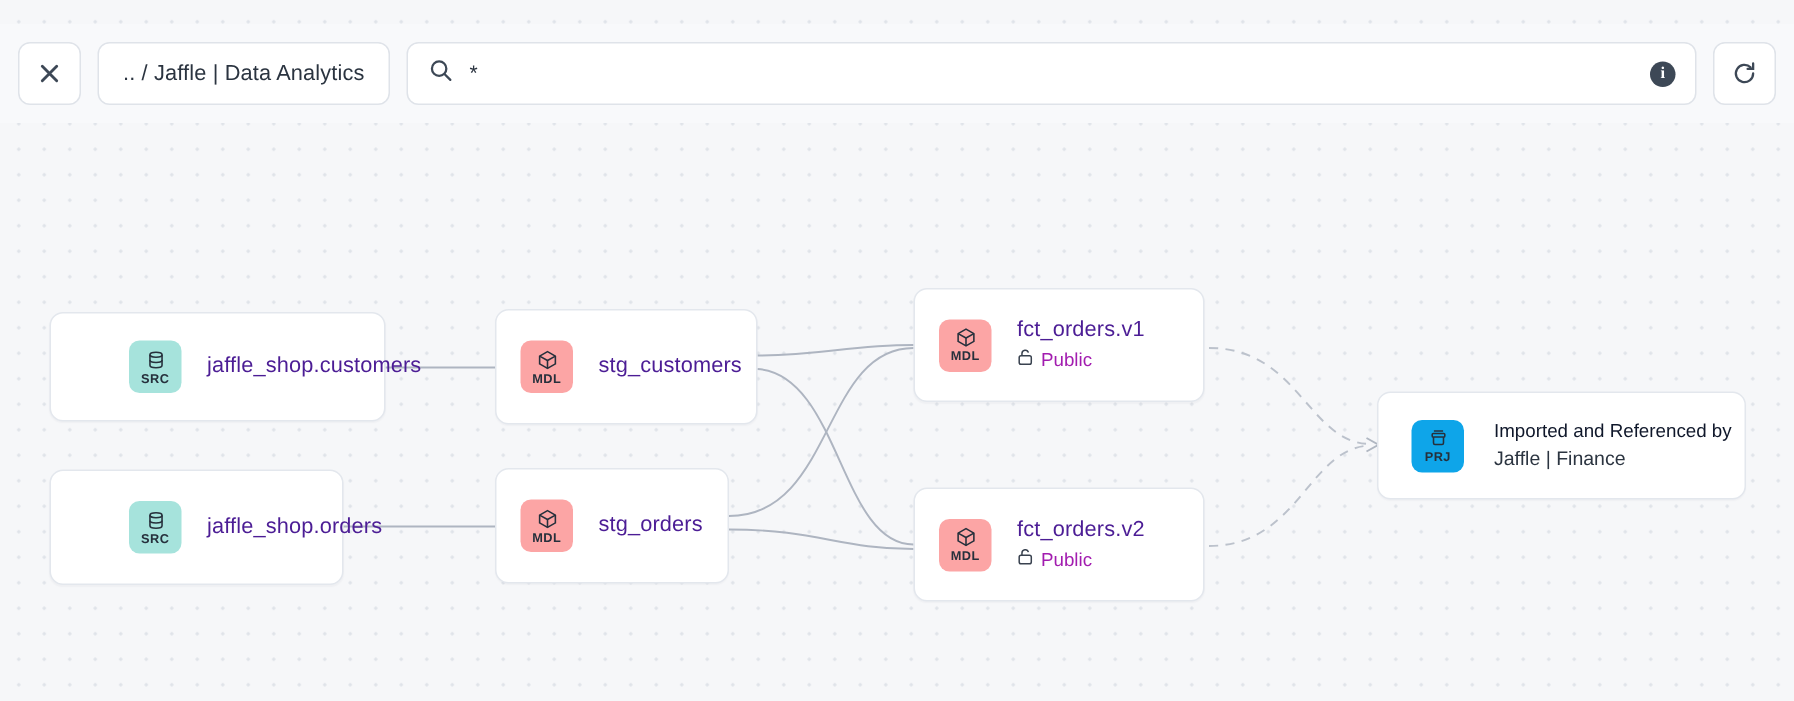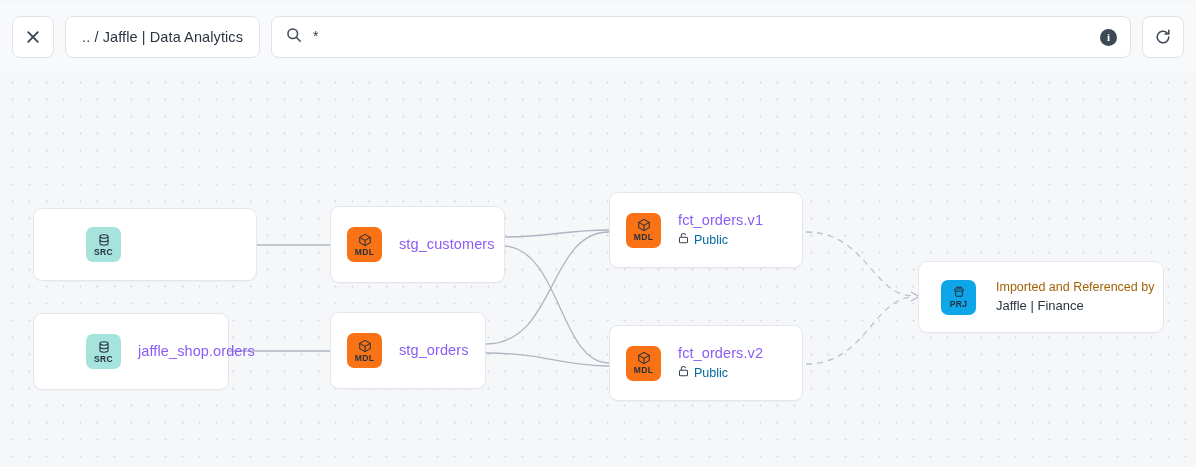--- a/index.html
+++ b/index.html
@@ -26,21 +26,21 @@
     background-color: #f6f7f9;
     background-image: radial-gradient(circle, #dfe3e9 1px, transparent 1.1px);
     background-size: 17px 17px;
     background-position: 4px 6px;
   }
 
   
   #toolbar {
     position: absolute;
     left: 0;
-    top: 4px;
+    top: 16px;
     width: 1196px;
     height: 66px;
     background: #f8f9fb;
     display: flex;
     align-items: center;
     gap: 11px;
     padding: 0 12px;
     box-sizing: border-box;
     z-index: 20;
   }
@@ -123,49 +123,49 @@
     height: 35px;
     border-radius: 7px;
     flex: none;
     display: flex;
     flex-direction: column;
     align-items: center;
     justify-content: center;
     gap: 1px;
   }
   .badge-src { background: #a6e3dc; margin-left: 36px; }
-  .badge-mdl { background: #f97316; }
+  .badge-mdl { background: #fca5a5; }
   .badge-prj { background: #0ea5e9; }
   .badge-label {
     font-size: 8.5px;
     font-weight: 700;
     letter-spacing: .3px;
     color: #26303c;
     line-height: 1;
   }
   .badge svg { display: block; }
 
   .node-text { display: flex; flex-direction: column; gap: 3px; }
   .node-title {
     font-size: 14.5px;
-    color: #8b5cf6;
+    color: #4c1d95;
     letter-spacing: .1px;
     line-height: 1.15;
   }
   .node-sub {
     font-size: 12.5px;
-    color: #0369a1;
+    color: #a21caf;
     display: flex;
     align-items: center;
     gap: 5px;
     line-height: 1.15;
   }
   .node-over {
     font-size: 12.5px;
-    color: #a16207;
+    color: #0f172a;
     line-height: 1.2;
   }
   .node-main {
     font-size: 13px;
     color: #2b3440;
     line-height: 1.2;
   }
 
   
   #node-src-customers { left: 33px;  top: 208px; width: 224px; height: 73px; }
@@ -212,20 +212,23 @@
 <div class="node" id="node-src-customers">
   <div class="badge badge-src">
     <span>
       <svg width="14" height="14" viewBox="0 0 16 16" fill="none" stroke="#26303c" stroke-width="1.2">
         <ellipse cx="8" cy="4" rx="4.6" ry="1.9"></ellipse>
         <path d="M3.4 4v8c0 1.05 2.06 1.9 4.6 1.9s4.6-.85 4.6-1.9V4"></path>
         <path d="M3.4 8c0 1.05 2.06 1.9 4.6 1.9s4.6-.85 4.6-1.9"></path>
       </svg>
     </span>
     <span class="badge-label">SRC</span>
+  </div>
+  <div class="node-text">
+    <span class="node-title">jaffle_shop.customers</span>
   </div>
 </div>
 
 <div class="node" id="node-src-orders">
   <div class="badge badge-src">
     <span>
       <svg width="14" height="14" viewBox="0 0 16 16" fill="none" stroke="#26303c" stroke-width="1.2">
         <ellipse cx="8" cy="4" rx="4.6" ry="1.9"></ellipse>
         <path d="M3.4 4v8c0 1.05 2.06 1.9 4.6 1.9s4.6-.85 4.6-1.9V4"></path>
         <path d="M3.4 8c0 1.05 2.06 1.9 4.6 1.9s4.6-.85 4.6-1.9"></path>

